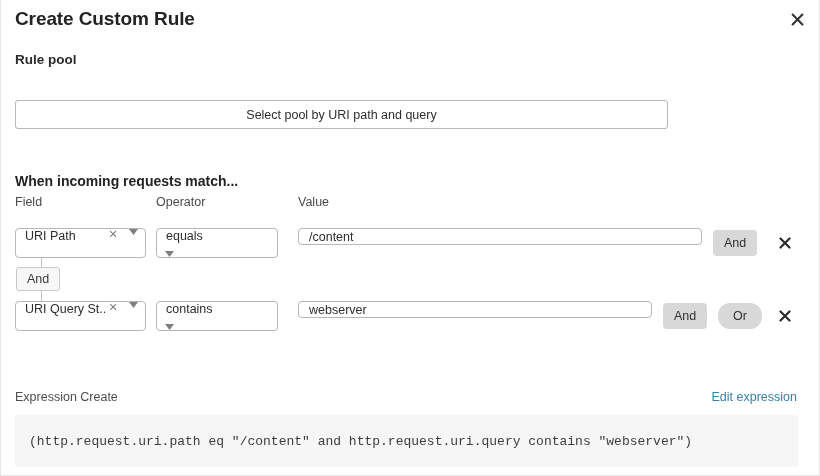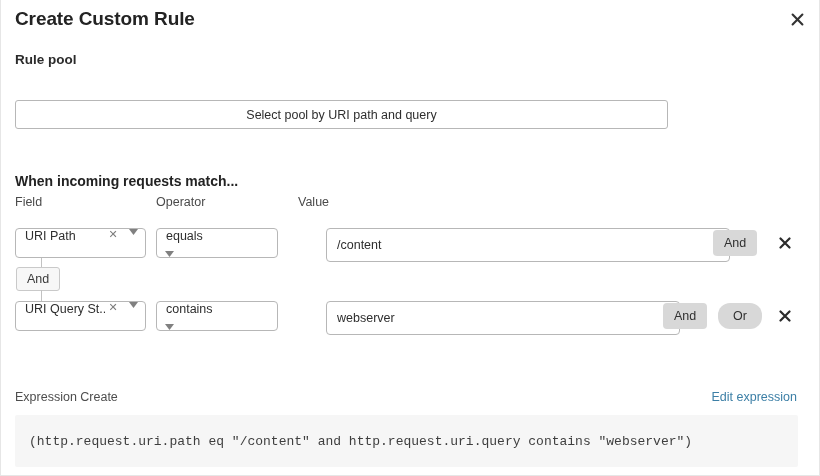--- a/index.html
+++ b/index.html
@@ -130,30 +130,29 @@
     flex: 0 0 auto;
     width: 24px;
     display: flex; align-items: center; justify-content: center;
     cursor: pointer;
   }
   .caret svg { display: block; }
 
   .value-input {
     position: absolute;
     left: 297px;
-    height: 34px;
+    height: 17px;
     border: 1px solid #b7b7b7;
     border-radius: 4px;
     background: #fff;
     font-family: "Liberation Sans", sans-serif;
     font-size: 12.5px;
     color: #2e2e2e;
     padding: 0 10px;
     outline: none;
-    margin-left: 28px;
   }
   #value-input-0 { width: 404px; }
   #value-input-1 { width: 354px; }
 
   .logic-btn {
     position: absolute;
     height: 26px;
     top: 2px;
     min-width: 44px;
     padding: 0 11px;

